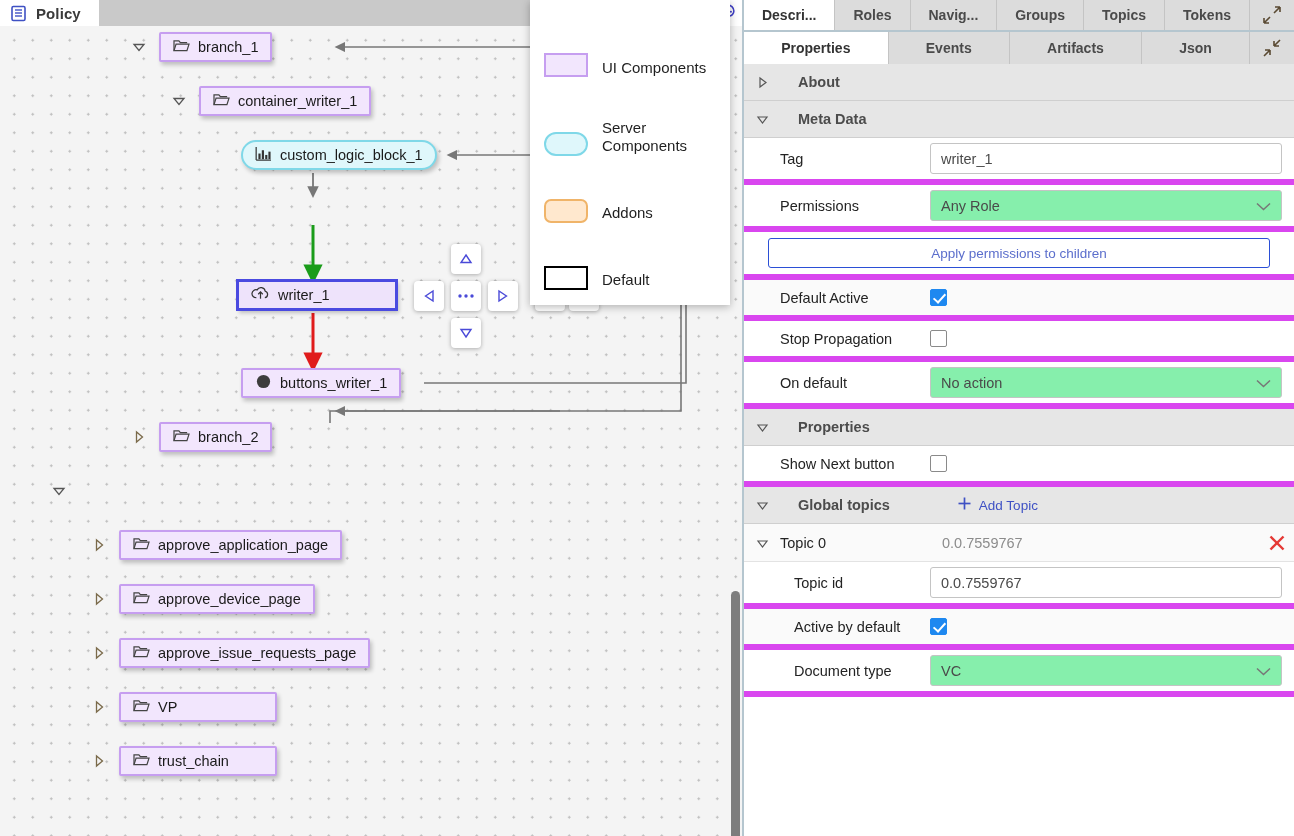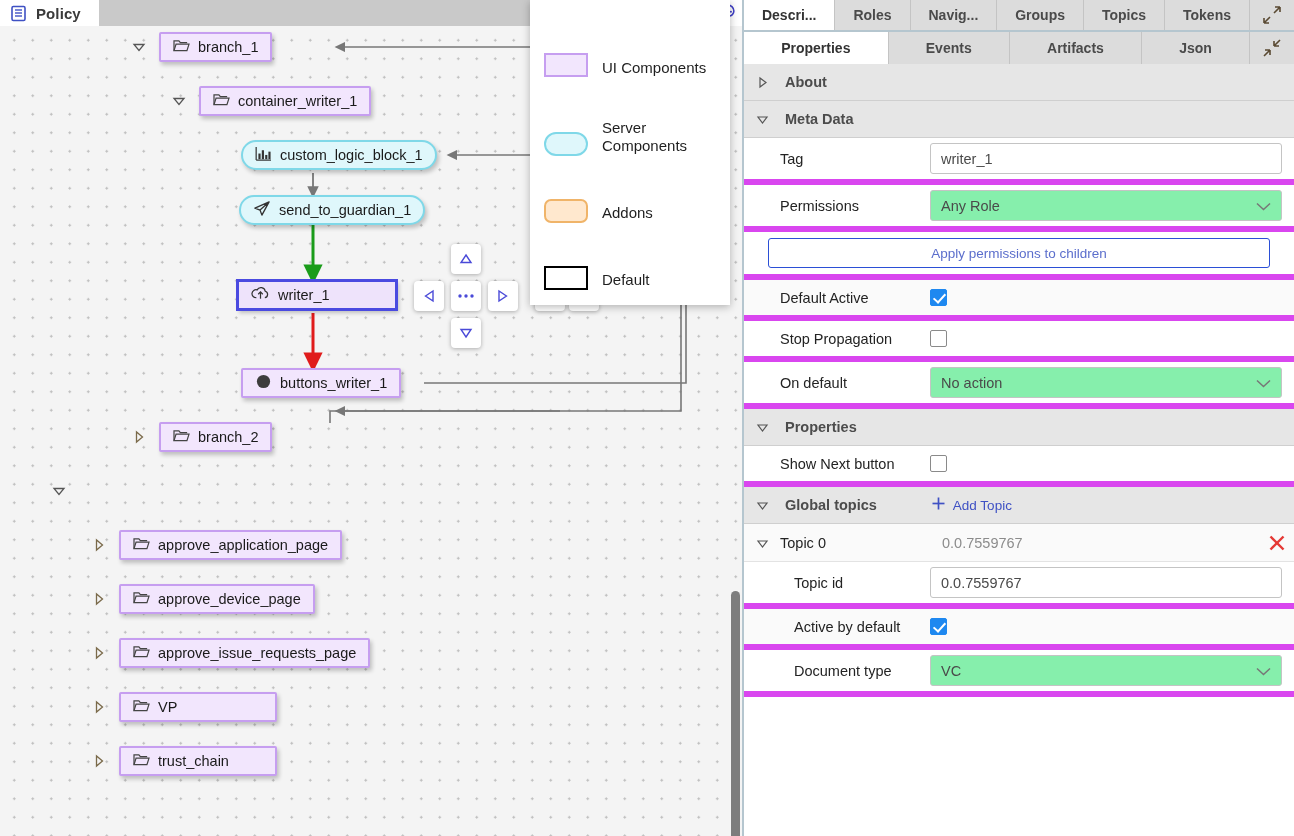--- a/index.html
+++ b/index.html
@@ -123,21 +123,21 @@
   .tab {
     flex: 1 1 auto; display: flex; align-items: center; justify-content: center;
     font-size: 14px; font-weight: bold; color: #4a4a4a;
     border-right: 1px solid #c4c4c4;
     cursor: pointer; background: #dcdcdc; overflow: hidden; white-space: nowrap;
   }
   .tab.active { background: #ffffff; color: #333; }
   .tab.corner { flex: 0 0 44px; border-right: none; }
 
   .sect-head {
-    display: flex; align-items: center; gap: 16px;
+    display: flex; align-items: center; gap: 29px;
     height: 37px; padding-left: 12px;
     background: #e6e6e6; border-bottom: 1px solid #cfcfcf;
     font-size: 14.5px; font-weight: bold; color: #4c4c4c;
     cursor: pointer;
   }
   .sect-head .tri { width: 13px; height: 13px; flex: none; }
 
   .addtopic {
     display: flex; align-items: center; gap: 7px;
     margin-left: 38px; font-weight: normal;
@@ -328,28 +328,20 @@
           <line x1="1.2" y1="15" x2="17" y2="15" stroke="#333" stroke-width="1.3"></line>
           <rect x="3.6" y="8" width="2.3" height="6" fill="#333"></rect>
           <rect x="7.2" y="4.5" width="2.3" height="9.5" fill="#333"></rect>
           <rect x="10.8" y="9.5" width="2.3" height="4.5" fill="#333"></rect>
           <rect x="14.2" y="6" width="2.3" height="8" fill="#333"></rect>
         </svg>
       </span>
       <span class="nlabel">custom_logic_block_1</span>
     </div>
 
-    <div class="node server" style="left:239px;top:169px;">
-      <span>
-        <svg width="18" height="17" viewBox="0 0 19 18">
-            <path d="M17,2 L2,8.6 L7.4,10.6 L9.4,16 z M17,2 L7.4,10.6" fill="none" stroke="#333" stroke-width="1.4" stroke-linejoin="round"></path>
-          </svg>
-      </span>
-      <span class="nlabel">send_to_guardian_1</span>
-    </div>
 
     <div class="node selected" style="left:237px;top:254px;width:160px;">
       <span>
         <svg width="19" height="17" viewBox="0 0 20 18">
           <path d="M5.6,13.4 A4.2,4.2 0 1 1 6.4,5.2 A4.6,4.6 0 0 1 15,6.6 A3.5,3.5 0 0 1 14.6,13.4" fill="none" stroke="#333" stroke-width="1.3"></path>
           <line x1="10" y1="14.5" x2="10" y2="7.6" stroke="#333" stroke-width="1.3"></line>
           <path d="M7.6,9.8 L10,7.3 L12.4,9.8" fill="none" stroke="#333" stroke-width="1.3"></path>
         </svg>
       </span>
       <span class="nlabel">writer_1</span>

